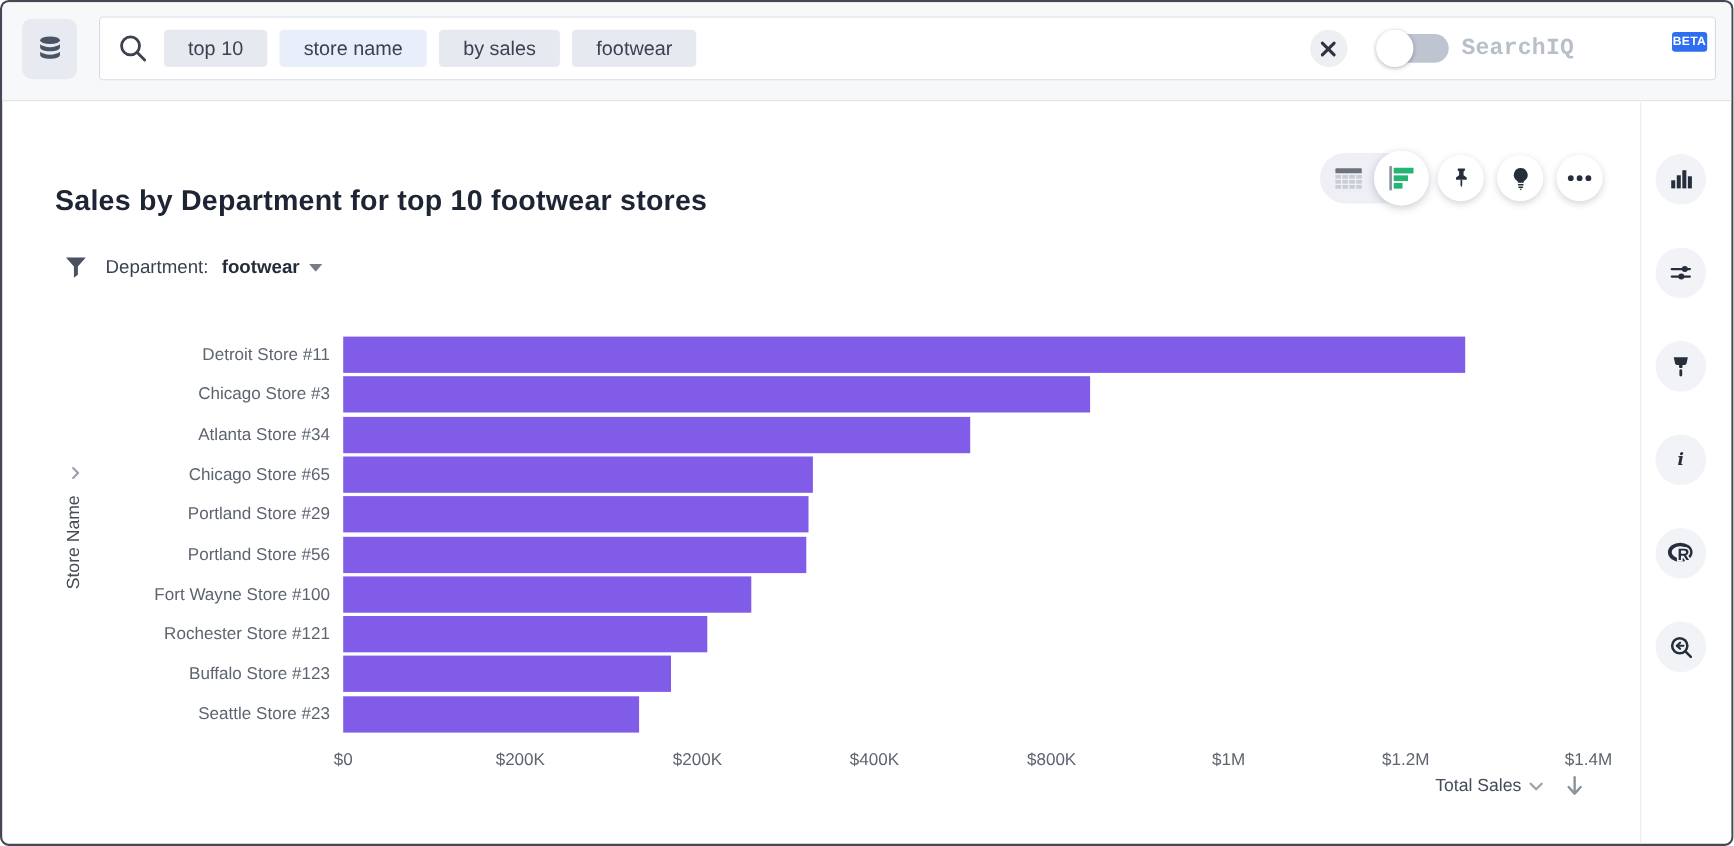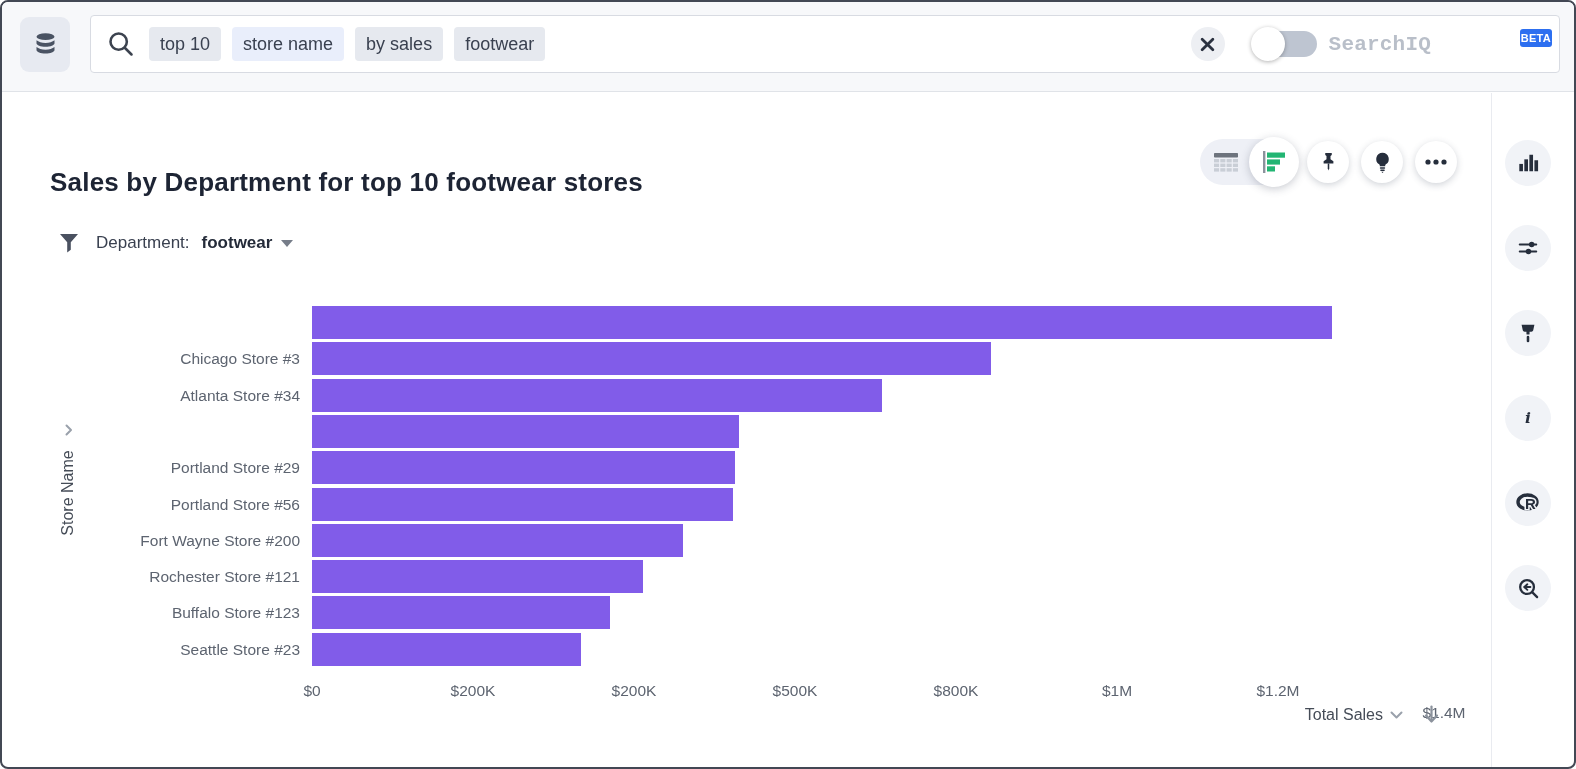--- a/index.html
+++ b/index.html
@@ -11,21 +11,21 @@
   .topbar { position:absolute; left:0; top:0; right:0; height:90px;
             background:#f7f8fa; border-bottom:1px solid #e0e3e8; }
   .db-btn { position:absolute; left:18px; top:15px; width:50px; height:55px;
             border-radius:9px; background:#e7eaf1; display:flex; align-items:center;
             justify-content:center; cursor:pointer; }
   .searchbox { position:absolute; left:88px; top:13px; width:1470px; height:58px;
                background:#fff; border:1px solid #d8dbe2; border-radius:4px;
                display:flex; align-items:center; padding:0 16px; }
   .search-icon { margin-right:14px; flex:0 0 auto; display:flex; }
   .tokens { display:flex; gap:11px; align-items:center; }
-  .chip { font-size:18px; color:#3a4150; padding:4px 11px; border-radius:4px;
+  .chip { font-size:18px; color:#3a4150; padding:4px 22px; border-radius:4px;
           line-height:26px; white-space:nowrap; cursor:pointer; }
   .chip-gray { background:#e6e9ef; }
   .chip-blue { background:#e9eefb; }
   .sb-right { margin-left:auto; display:flex; align-items:center; }
   .clear-btn { width:34px; height:34px; border-radius:50%; background:#edeff3;
                display:flex; align-items:center; justify-content:center;
                margin-right:28px; cursor:pointer; }
   .toggle { position:relative; width:64px; height:26px; border-radius:13px;
             background:#bec5d1; margin-right:12px; cursor:pointer; }
   .knob { position:absolute; left:-2px; top:-4px; width:34px; height:34px;
@@ -217,67 +217,69 @@
   <div class="chart">
     <span class="ychev">
       <svg width="8" height="12" viewBox="0 0 8 12" fill="none" stroke="#9aa1ab" stroke-width="2" stroke-linecap="round" stroke-linejoin="round">
         <polyline points="1.5,1.5 6,6 1.5,10.5"></polyline>
       </svg>
     </span>
     <span class="ytitle">Store Name</span>
 
     <div>
         <div class="crow" style="top: 0px;">
+          <div class="clab">Detroit Store #11</div>
           <div class="cbar" style="width: 1019.93px; background: rgb(129, 92, 233);"></div>
         </div>
         <div class="crow" style="top: 36.3px;">
           <div class="clab">Chicago Store #3</div>
           <div class="cbar" style="width: 678.615px; background: rgb(129, 92, 233);"></div>
         </div>
         <div class="crow" style="top: 72.6px;">
           <div class="clab">Atlanta Store #34</div>
           <div class="cbar" style="width: 569.94px; background: rgb(129, 92, 233);"></div>
         </div>
         <div class="crow" style="top: 108.9px;">
+          <div class="clab">Chicago Store #65</div>
           <div class="cbar" style="width: 427.455px; background: rgb(129, 92, 233);"></div>
         </div>
         <div class="crow" style="top: 145.2px;">
           <div class="clab">Portland Store #29</div>
           <div class="cbar" style="width: 423.43px; background: rgb(129, 92, 233);"></div>
         </div>
         <div class="crow" style="top: 181.5px;">
           <div class="clab">Portland Store #56</div>
           <div class="cbar" style="width: 421.015px; background: rgb(129, 92, 233);"></div>
         </div>
         <div class="crow" style="top: 217.8px;">
-          <div class="clab">Fort Wayne Store #200</div>
+          <div class="clab">Fort Wayne Store #100</div>
           <div class="cbar" style="width: 371.105px; background: rgb(129, 92, 233);"></div>
         </div>
         <div class="crow" style="top: 254.1px;">
           <div class="clab">Rochester Store #121</div>
           <div class="cbar" style="width: 330.855px; background: rgb(129, 92, 233);"></div>
         </div>
         <div class="crow" style="top: 290.4px;">
           <div class="clab">Buffalo Store #123</div>
           <div class="cbar" style="width: 297.85px; background: rgb(129, 92, 233);"></div>
         </div>
         <div class="crow" style="top: 326.7px;">
           <div class="clab">Seattle Store #23</div>
           <div class="cbar" style="width: 268.87px; background: rgb(129, 92, 233);"></div>
         </div>
       </div>
     <div>
         <div class="tick" style="left: 310px;">$0</div>
         <div class="tick" style="left: 471px;">$200K</div>
         <div class="tick" style="left: 632px;">$200K</div>
-        <div class="tick" style="left: 793px;">$500K</div>
+        <div class="tick" style="left: 793px;">$400K</div>
         <div class="tick" style="left: 954px;">$800K</div>
         <div class="tick" style="left: 1115px;">$1M</div>
         <div class="tick" style="left: 1276px;">$1.2M</div>
-        <div class="tick" style="left: 1442px; margin-top: 22px;">$1.4M</div>
+        <div class="tick" style="left: 1442px;">$1.4M</div>
       </div>
 
     <div class="xaxis-title">
       <span>Total Sales</span>
       <svg width="13" height="8" viewBox="0 0 13 8" fill="none" stroke="#9aa1ab" stroke-width="2" stroke-linecap="round" stroke-linejoin="round">
           <polyline points="1.5,1.5 6.5,6.5 11.5,1.5"></polyline>
         </svg>
       <span class="sort-arrow">
         <svg width="15" height="19" viewBox="0 0 15 19" fill="none" stroke="#8b929c" stroke-width="2.2" stroke-linecap="round" stroke-linejoin="round">
           <line x1="7.5" y1="1.5" x2="7.5" y2="15"></line>

